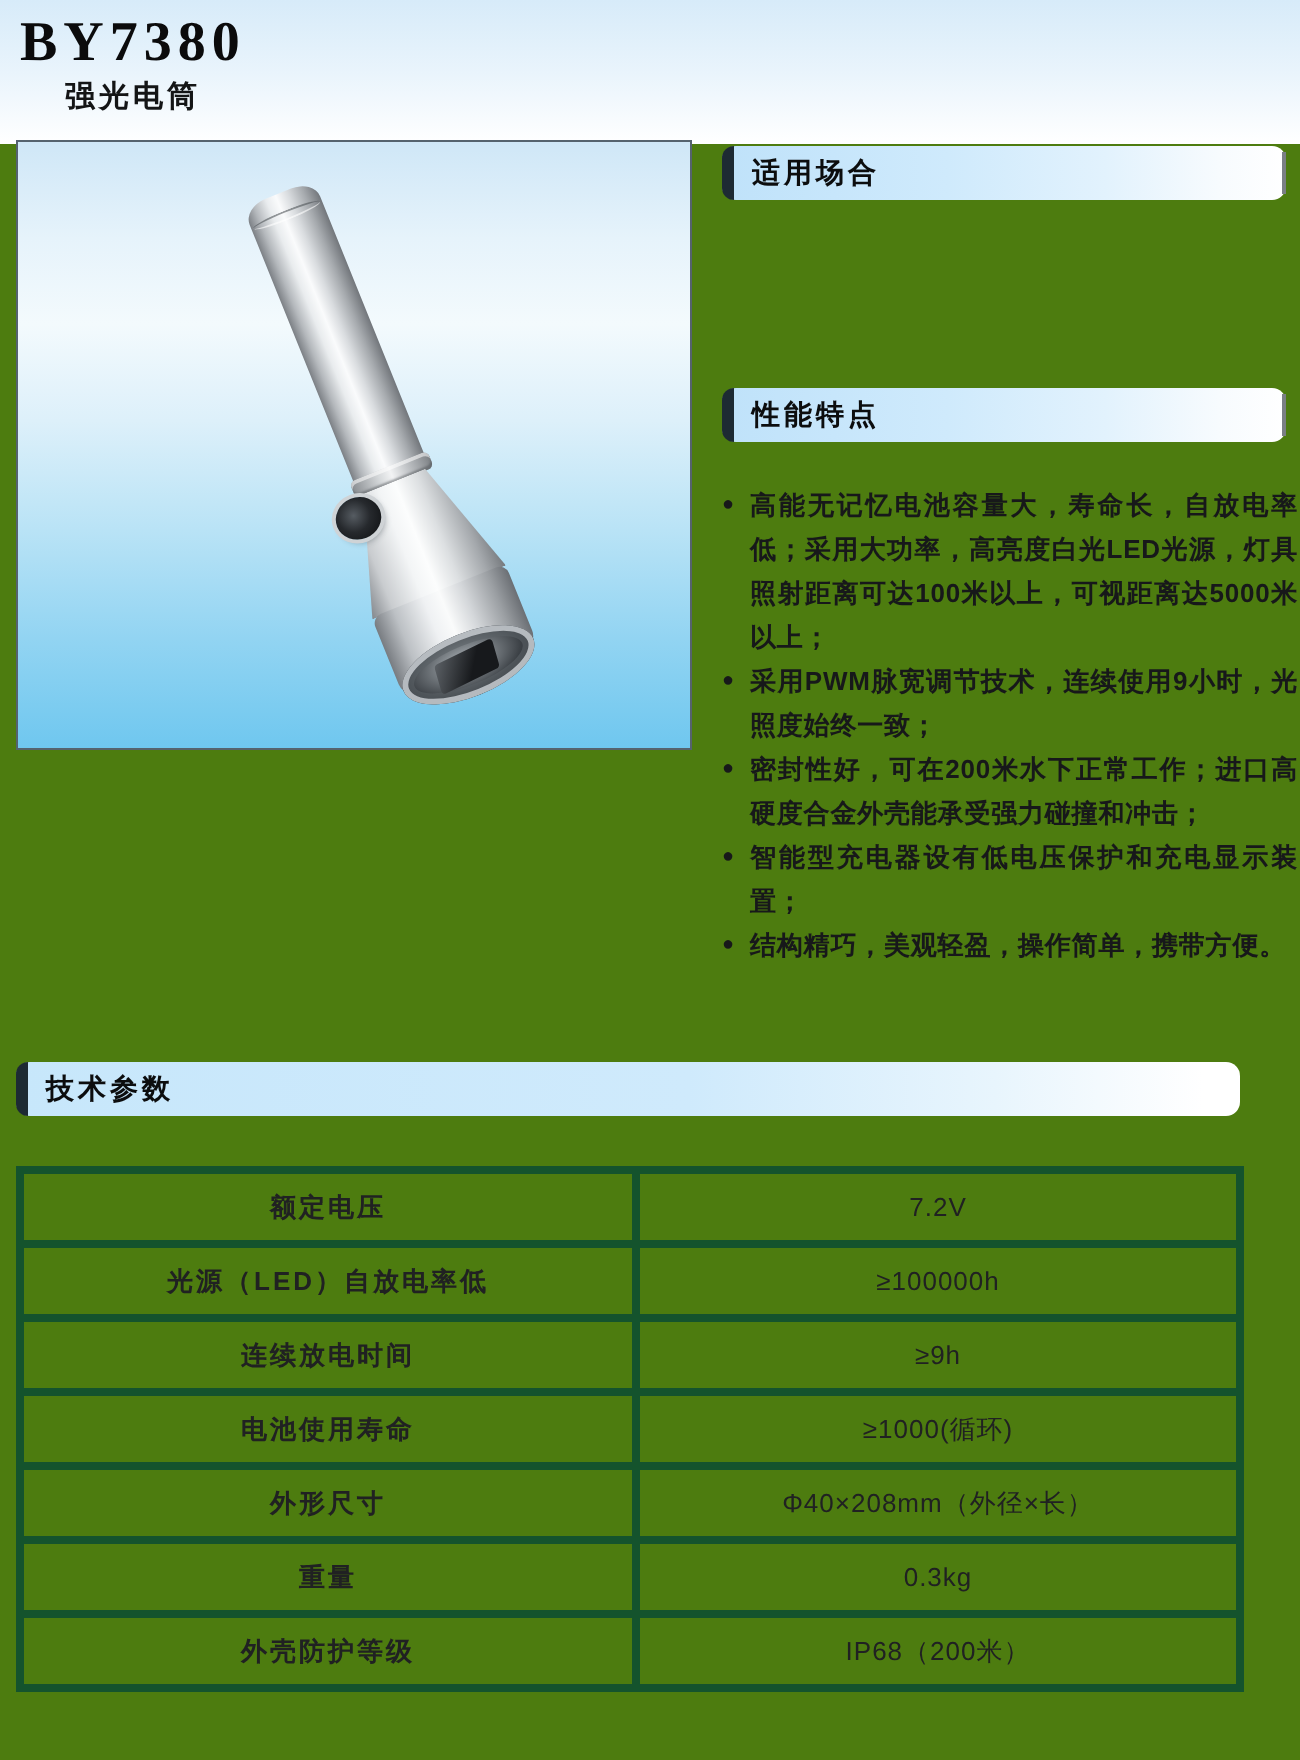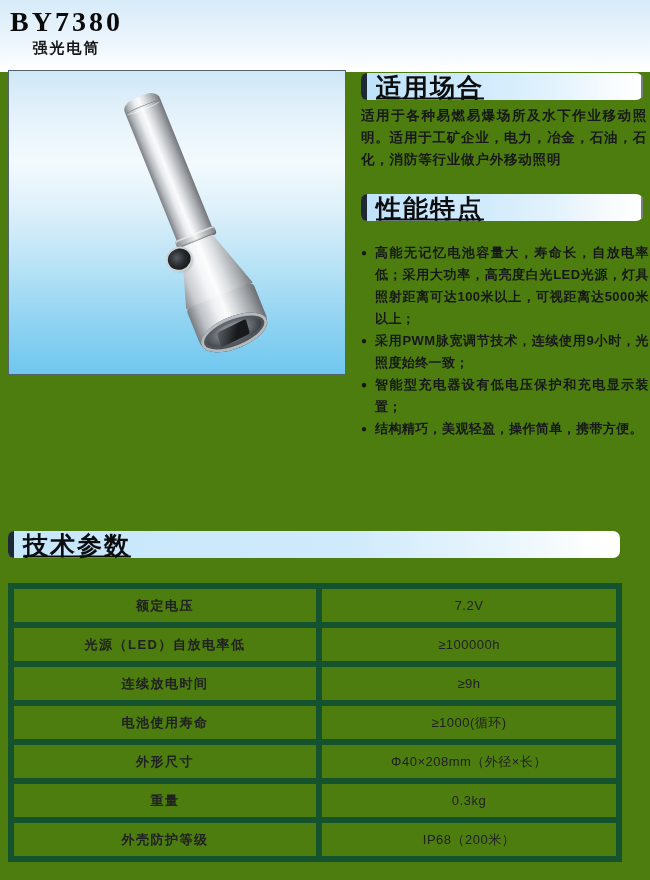--- a/index.html
+++ b/index.html
@@ -69,21 +69,21 @@
   }
 
   
   .hbar { position:absolute; height:27px; border-radius:7px; }
   .hbar::before {
     content:""; position:absolute; left:0; top:0; bottom:0; width:6px;
     background:#1d2a33; border-radius:7px 0 0 7px;
   }
   .bar-title {
     position:absolute; left:15px; top:50%; transform:translateY(-50%);
-    font-size:25px; font-weight:bold; color:#0c0d0e; letter-spacing:2px; white-space:nowrap;text-decoration:underline;
+    font-size:14px; font-weight:bold; color:#0c0d0e; letter-spacing:2px; white-space:nowrap;
   }
   .hbar.rc {
     left:361px; width:282px;
     background:linear-gradient(90deg,#bfe2fa 0%,#cfeafc 40%,#e2f2fd 68%,#f7fbfe 88%,#ffffff 100%);
   }
   .tick { position:absolute; right:0; top:3px; width:2px; height:21px; background:#7a7f84; }
   #bar-application { top:73px; }
   #bar-features { top:194px; }
   #bar-specs {
     left:8px; top:531px; width:612px;
@@ -104,21 +104,21 @@
     color:#17181a; line-height:22px; text-align:justify; letter-spacing:0.4px;
   }
   .bullet { position:absolute; left:0; top:0; font-size:10px; line-height:22px; }
 
   
   .specs-table {
     position:absolute; left:8px; top:583px; width:614px;
     border-collapse:collapse; border-top:2px solid #4a4a4a;
   }
   .specs-table td {
-    border:6px solid #14532d; height:31px; text-align:center; vertical-align:middle;
+    border:4px solid #14532d; height:31px; text-align:center; vertical-align:middle;
     font-size:13px; color:#202122; font-weight:600; letter-spacing:1.5px;
   }
   .specs-table td.val { font-weight:400; letter-spacing:0.5px;margin-left:36px; }
 </style>
 </head>
 <body>
 
 <div class="page">
 
   <div class="top-band"></div>
@@ -138,38 +138,38 @@
       <div class="fl-lens"></div>
       <div class="fl-button"></div>
     </div>
   </div>
 
   <div class="hbar rc" id="bar-application">
     <span class="bar-title">适用场合</span>
     <span class="tick"></span>
   </div>
 
-  <div class="app-body">适用于各种易燃易爆场所及水下作业移动照明。适用于工矿企业，电力，冶金，石油，石化，消防等行业做户外移动照明</div>
 
   <div class="hbar rc" id="bar-features">
     <span class="bar-title">性能特点</span>
     <span class="tick"></span>
   </div>
 
   <ul class="features-list">
     <li>
       <span class="bullet">●</span>
       <span>高能无记忆电池容量大，寿命长，自放电率低；采用大功率，高亮度白光LED光源，灯具照射距离可达100米以上，可视距离达5000米以上；</span>
     </li>
     <li>
       <span class="bullet">●</span>
       <span>采用PWM脉宽调节技术，连续使用9小时，光照度始终一致；</span>
     </li>
     <li>
       <span class="bullet">●</span>
+      <span>密封性好，可在200米水下正常工作；进口高硬度合金外壳能承受强力碰撞和冲击；</span>
     </li>
     <li>
       <span class="bullet">●</span>
       <span>智能型充电器设有低电压保护和充电显示装置；</span>
     </li>
     <li>
       <span class="bullet">●</span>
       <span>结构精巧，美观轻盈，操作简单，携带方便。</span>
     </li>
   </ul>

